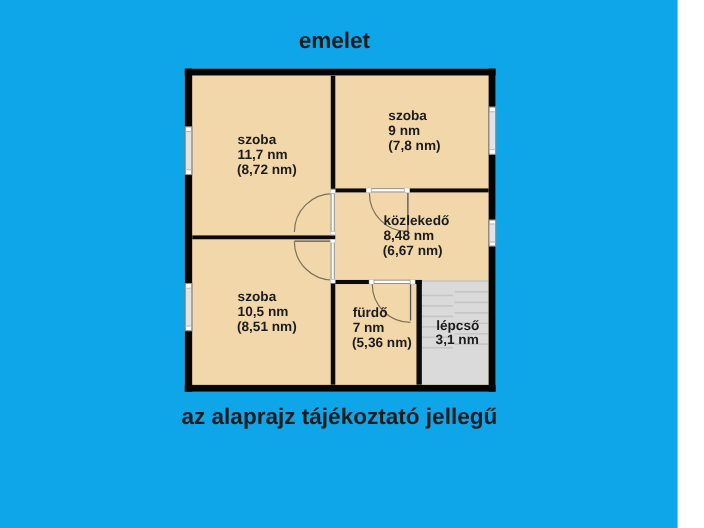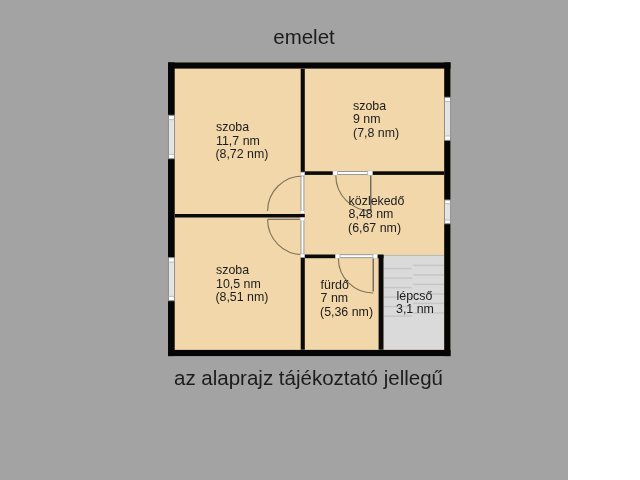--- a/index.html
+++ b/index.html
@@ -1,16 +1,16 @@
 <!DOCTYPE html>
 <html><head>
 <meta charset="utf-8">
 <style>
   html,body{margin:0;padding:0;background:#ffffff;}
-  .page{position:relative;width:568px;height:480px;background:#a3a3a3;overflow:hidden;}
+  .page{position:relative;width:616px;height:480px;background:#0ea5e9;overflow:hidden;font-weight:bold;}
   svg{position:absolute;left:0;top:0;}
   text{font-family:"Liberation Sans",sans-serif;fill:#1c1c1c;}
   .lbl{font-size:12.4px;}
   .big{font-size:20.5px;}
 </style>
 </head>
 <body>
 <div class="page">
 <svg width="640" height="480" viewBox="0 0 640 480">
 

